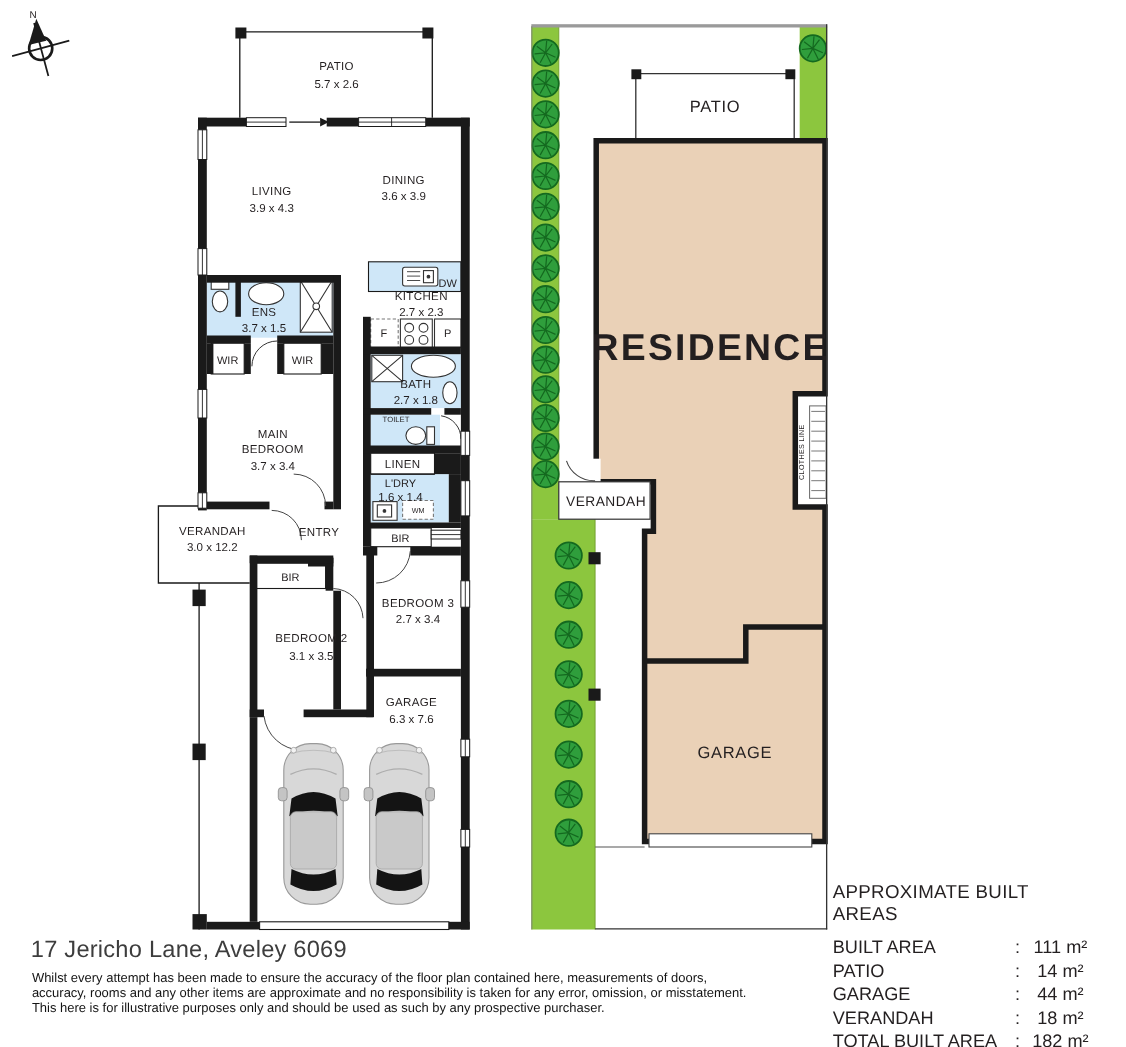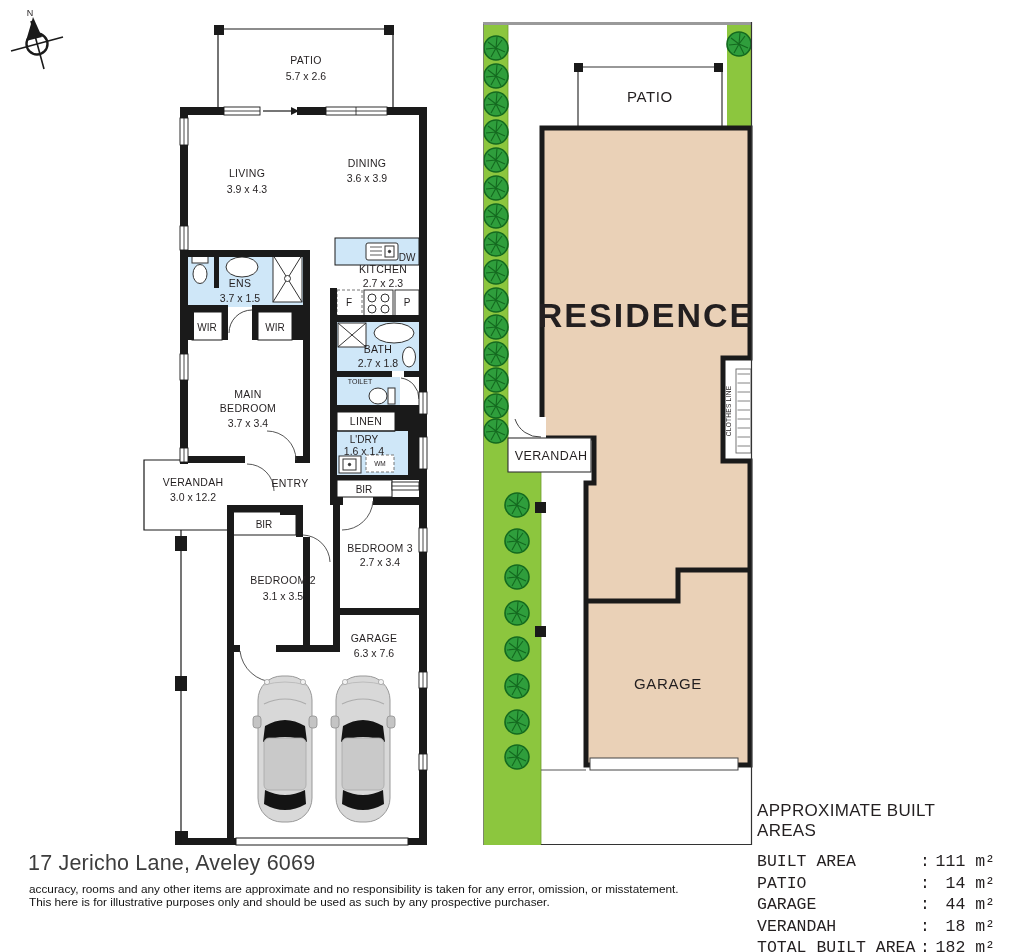--- a/index.html
+++ b/index.html
@@ -18,23 +18,23 @@
   .site-ver{font-size:12.5px;letter-spacing:.4px;}
   .residence{font-size:34px;font-weight:600;letter-spacing:2px;}
   .cl{font-size:6.5px;letter-spacing:.3px;}
   .north{font-size:9px;}
 
   
   .address{position:absolute;left:28px;top:851px;font-size:21.5px;color:#3d3d3d;letter-spacing:.2px;}
   .disclaimer{position:absolute;left:29px;top:883px;font-size:11.8px;line-height:13.4px;color:#141414;}
   .areas{position:absolute;left:757px;top:801px;width:238px;color:#231f20;}
   .areas-title{text-align:left;font-size:17px;letter-spacing:.3px;margin-bottom:10px;}
-  .arow{display:grid;grid-template-columns:1fr 16px 62px;font-size:16.5px;line-height:21.5px;font-family:Liberation Mono, monospace;}
+  .arow{display:grid;grid-template-columns:1fr 16px 62px;font-size:16.5px;line-height:21.5px;}
   .acolon{text-align:center;}
-  .aval{text-align:right;}
+  .aval{text-align:center;}
 </style>
 </head>
 <body>
 
 <div class="page">
 <svg width="1024" height="952" viewBox="0 0 1024 952">
   <defs>
     <g id="tree">
       <circle r="12" fill="#2f9e3c" stroke="#14691f" stroke-width="1.6"></circle>
       <path d="M0,0 L6,-8 M0,0 L-8,-6 M0,0 L9,4 M0,0 L-5,9 M0,0 L1,-11 M0,0 L-10,1 M0,0 L5,10" stroke="#14691f" stroke-width="1.1" fill="none"></path>
@@ -364,20 +364,21 @@
 
     <text class="t site-lbl" x="650" y="102">PATIO</text>
     <text class="t residence" x="646" y="327">RESIDENCE</text>
     <text class="t site-ver" x="551" y="460">VERANDAH</text>
     <text class="t site-lbl" x="668" y="689">GARAGE</text>
   </g>
 </svg>
 
   <div class="address">17 Jericho Lane, Aveley 6069</div>
   <div class="disclaimer">
+    <div>Whilst every attempt has been made to ensure the accuracy of the floor plan contained here, measurements of doors,</div>
     <div>accuracy, rooms and any other items are approximate and no responsibility is taken for any error, omission, or misstatement.</div>
     <div>This here is for illustrative purposes only and should be used as such by any prospective purchaser.</div>
   </div>
 
   <div class="areas">
     <div class="areas-title">APPROXIMATE BUILT AREAS</div>
     <div class="arow">
       <span class="alabel">BUILT AREA</span>
       <span class="acolon">:</span>
       <span class="aval">111 m²</span>

